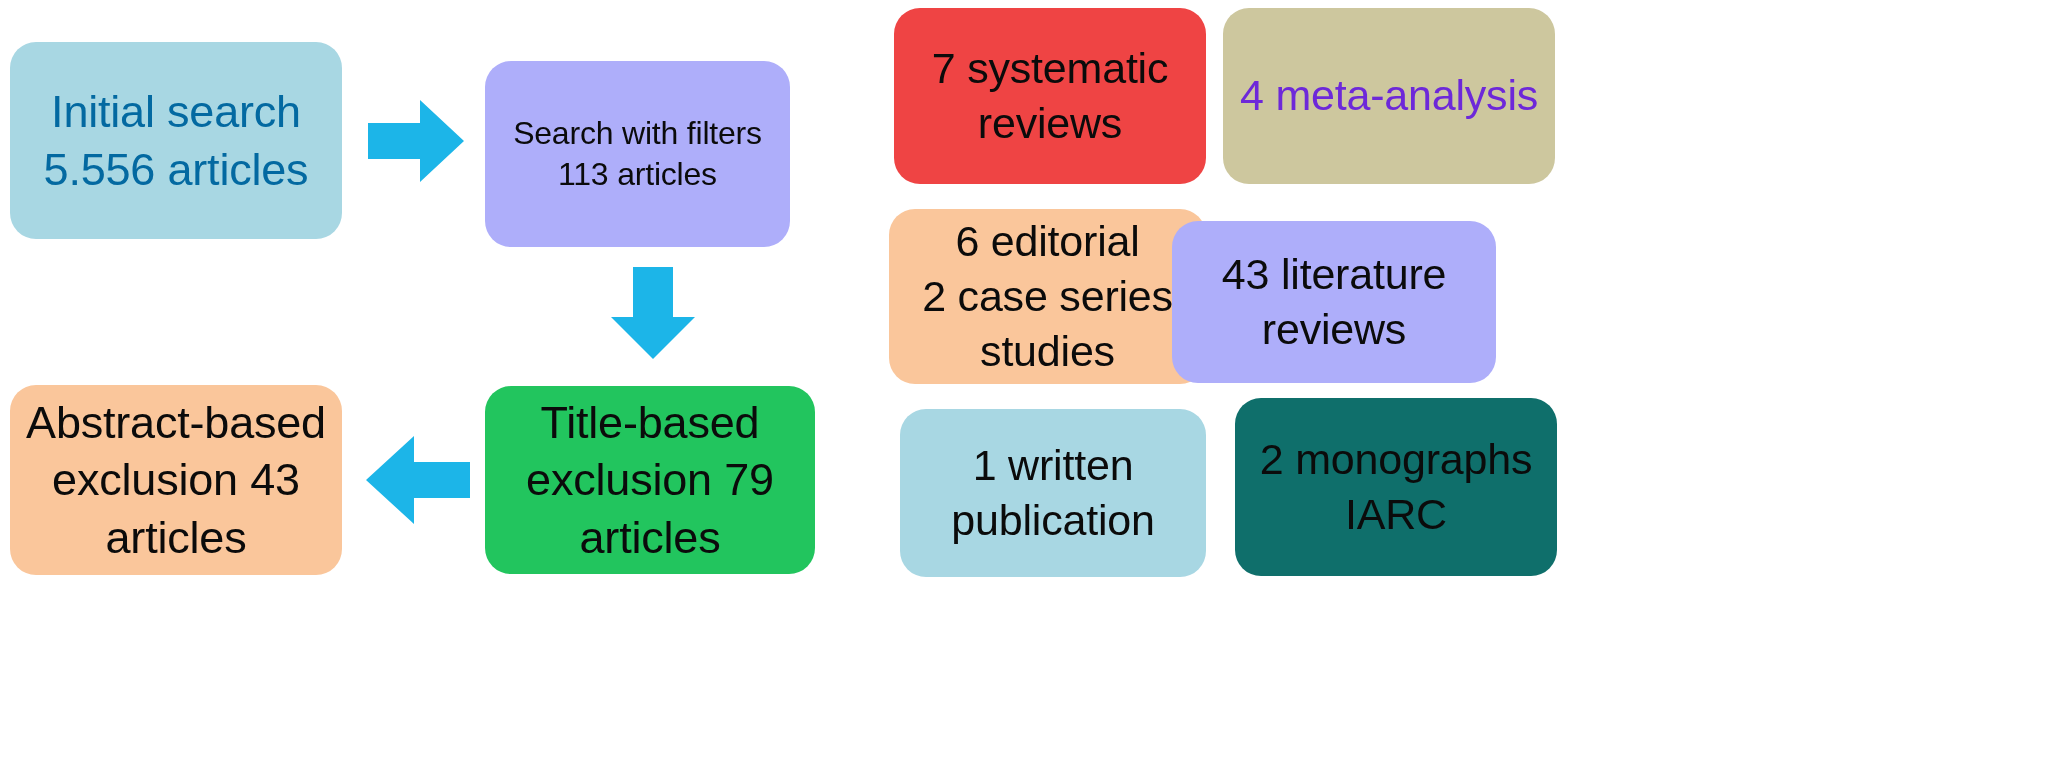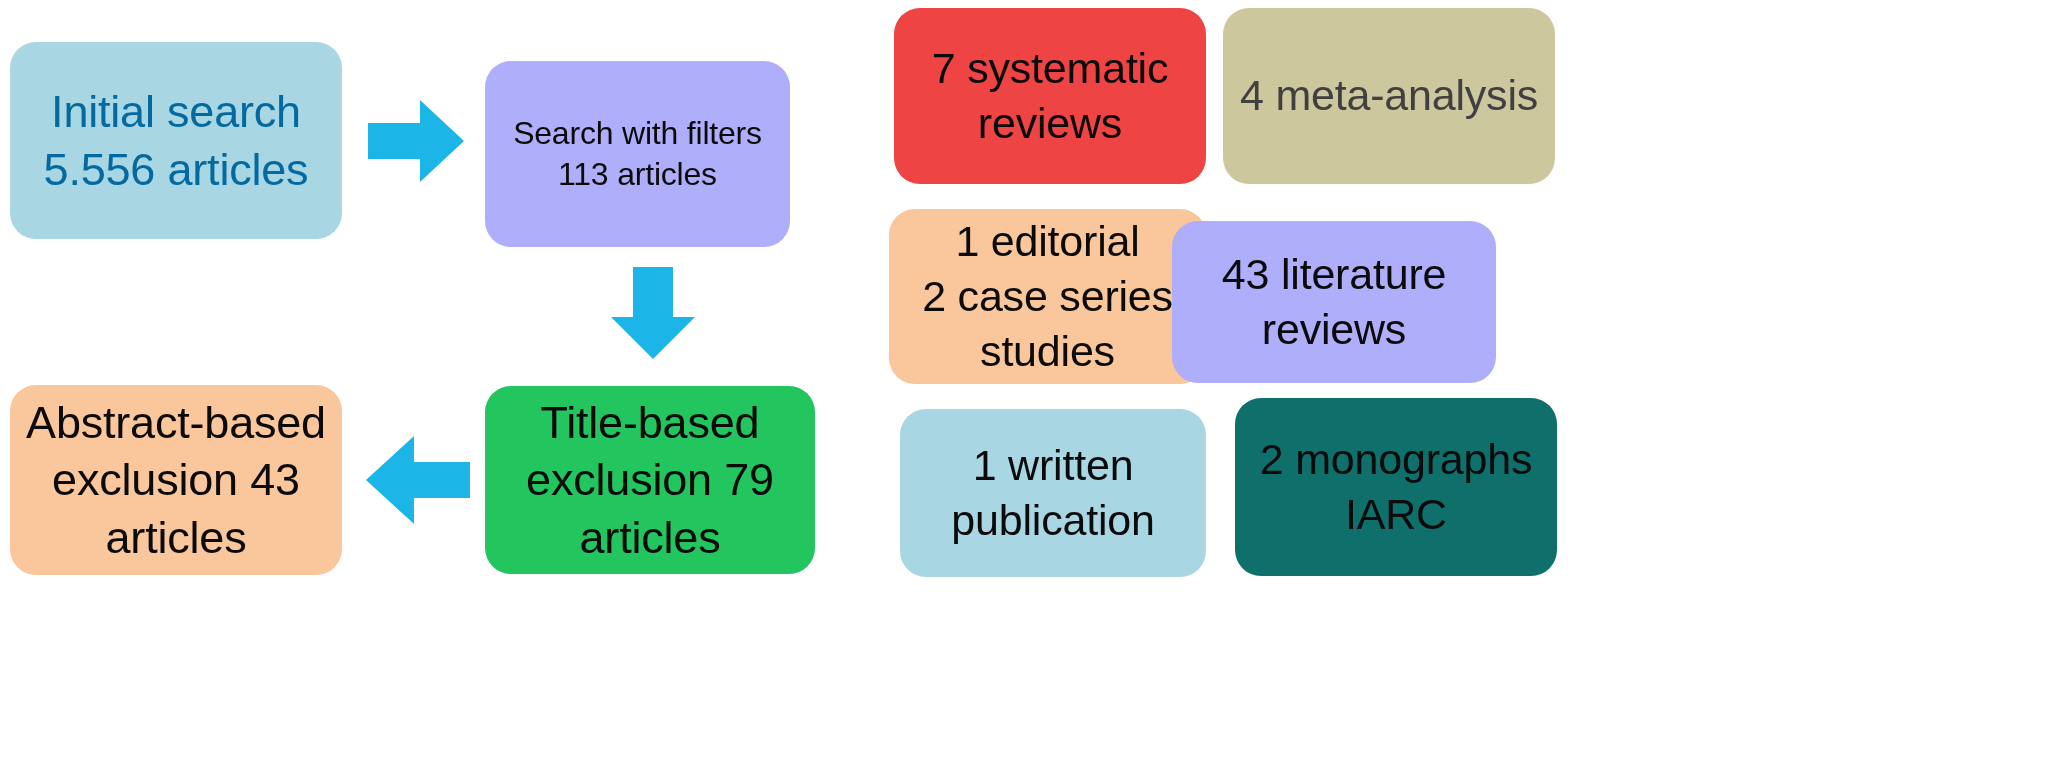--- a/index.html
+++ b/index.html
@@ -121,23 +121,23 @@
     </svg>
   </div>
 
   <div class="node" id="node-abstract-exclusion" style="background-color: rgb(250, 198, 155); color: rgb(11, 11, 11);">Abstract-based
 exclusion 43
 articles</div>
 
   <div class="node" id="node-systematic-reviews" style="background-color: #ef4444; color: rgb(11, 11, 11);">7 systematic
 reviews</div>
 
-  <div class="node" id="node-meta-analysis" style="background-color: rgb(205, 199, 158); color: #404040;">4 meta-analysis</div>
+  <div class="node" id="node-meta-analysis" style="background-color: rgb(205, 199, 158); color: #6d28d9;">4 meta-analysis</div>
 
-  <div class="node" id="node-editorial-case" style="background-color: rgb(250, 198, 155); color: rgb(11, 11, 11);">1 editorial
+  <div class="node" id="node-editorial-case" style="background-color: rgb(250, 198, 155); color: rgb(11, 11, 11);">6 editorial
 2 case series
 studies</div>
 
   <div class="node" id="node-literature-reviews" style="background-color: rgb(174, 174, 250); color: rgb(11, 11, 11);">43 literature
 reviews</div>
 
   <div class="node" id="node-written-publication" style="background-color: rgb(168, 215, 227); color: rgb(11, 11, 11);">1 written
 publication</div>
 
   <div class="node" id="node-monographs-iarc" style="background-color: rgb(15, 111, 107); color: rgb(11, 11, 11);">2 monographs

